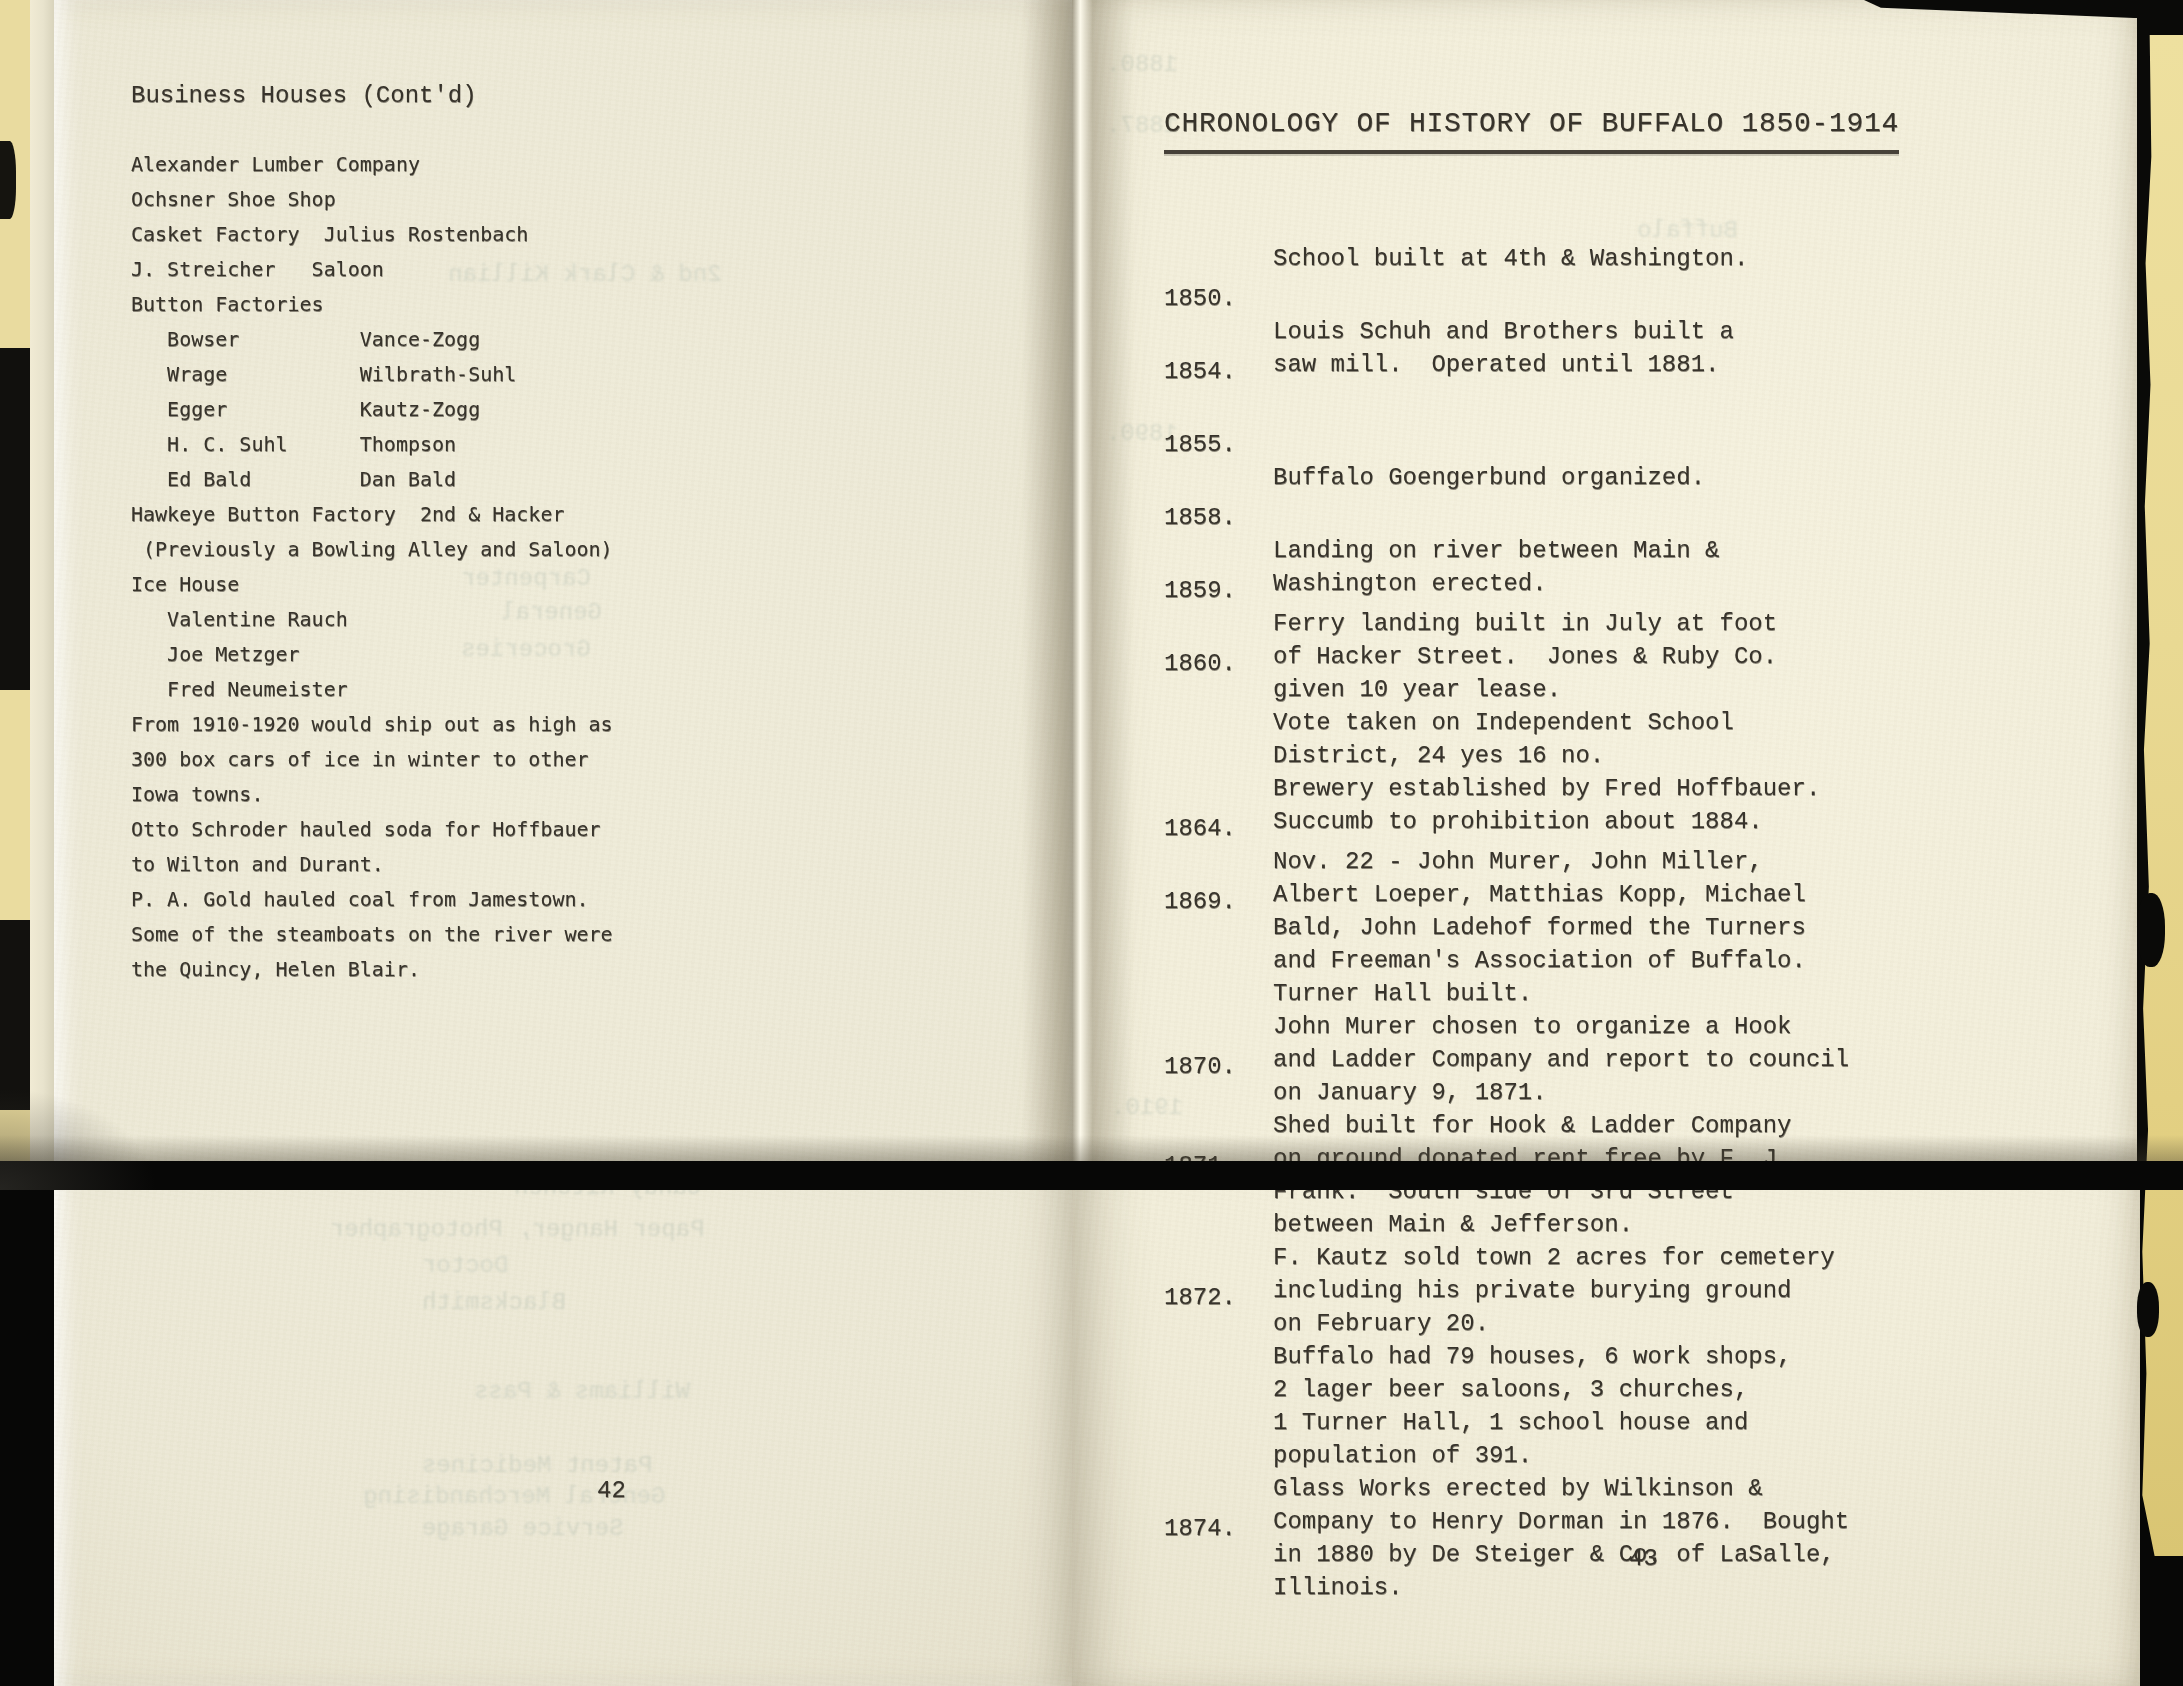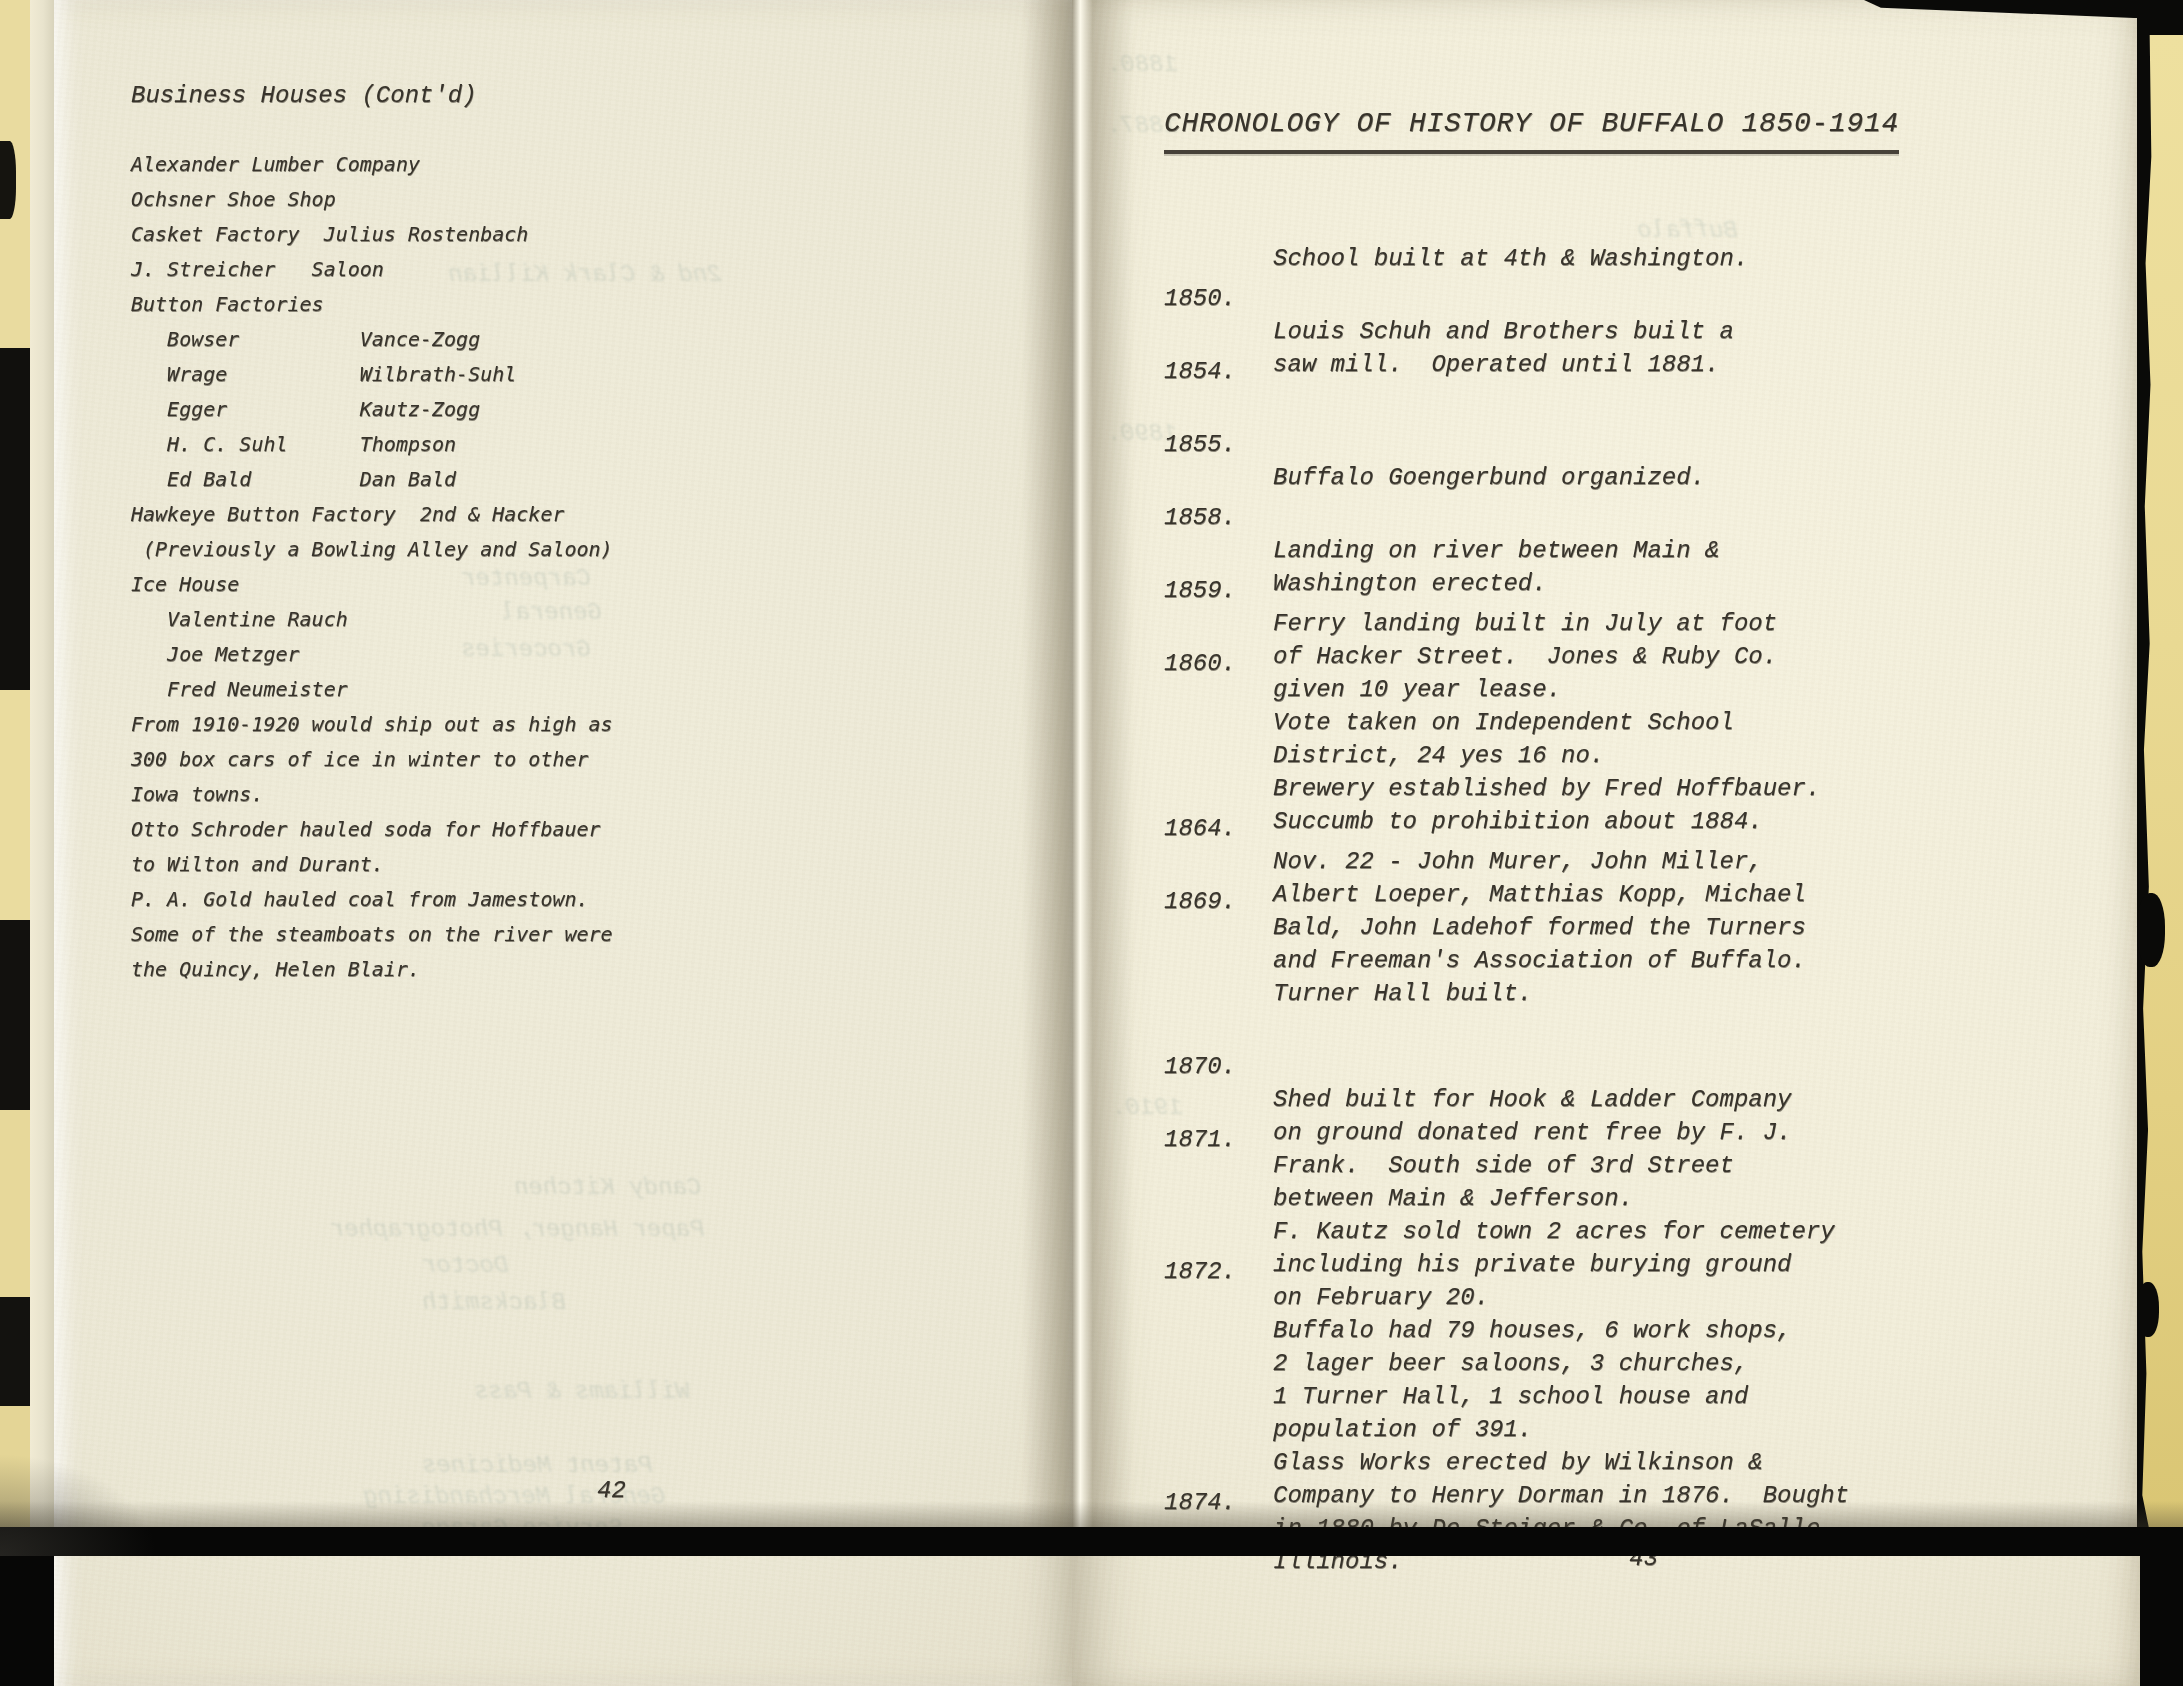--- a/index.html
+++ b/index.html
@@ -1,21 +1,21 @@
 <!DOCTYPE html>
 <html style="font-size:10.5px"><head>
 <meta charset="utf-8">
 <style>
   html,body{margin:0;padding:0;}
   body{
     width:2183px;height:1687px;overflow:hidden;
     background:#070706;
     font-family:"Liberation Mono","DejaVu Sans Mono",monospace;
   }
-  #scene{position:absolute;left:0;top:0;width:2183px;height:1556px;font-style:italic;}
+  #scene{position:absolute;left:0;top:0;width:2183px;height:1190px;}
 
   
   .left-stack{
     position:absolute;left:0;top:0;width:30px;height:100%;
     background:linear-gradient(180deg,
       #e9db9f 0px,#e9db9f 348px,
       #11100d 348px,#11100d 690px,
       #eadc9f 690px,#eadc9f 920px,
       #12110e 920px,#12110e 1110px,
       #e7d89a 1110px,#e7d89a 1297px,
@@ -219,20 +219,23 @@
         <div class="entry">
           <span class="year">1869.</span>
           <div class="etext">Nov. 22 - John Murer, John Miller,
 Albert Loeper, Matthias Kopp, Michael
 Bald, John Ladehof formed the Turners
 and Freeman's Association of Buffalo.
 Turner Hall built.</div>
         </div>
         <div class="entry">
           <span class="year">1870.</span>
+          <div class="etext">John Murer chosen to organize a Hook
+and Ladder Company and report to council
+on January 9, 1871.</div>
         </div>
         <div class="entry">
           <span class="year">1871.</span>
           <div class="etext">Shed built for Hook &amp; Ladder Company
 on ground donated rent free by F. J.
 Frank.  South side of 3rd Street
 between Main &amp; Jefferson.</div>
         </div>
         <div class="entry">
           <span class="year">1872.</span>

